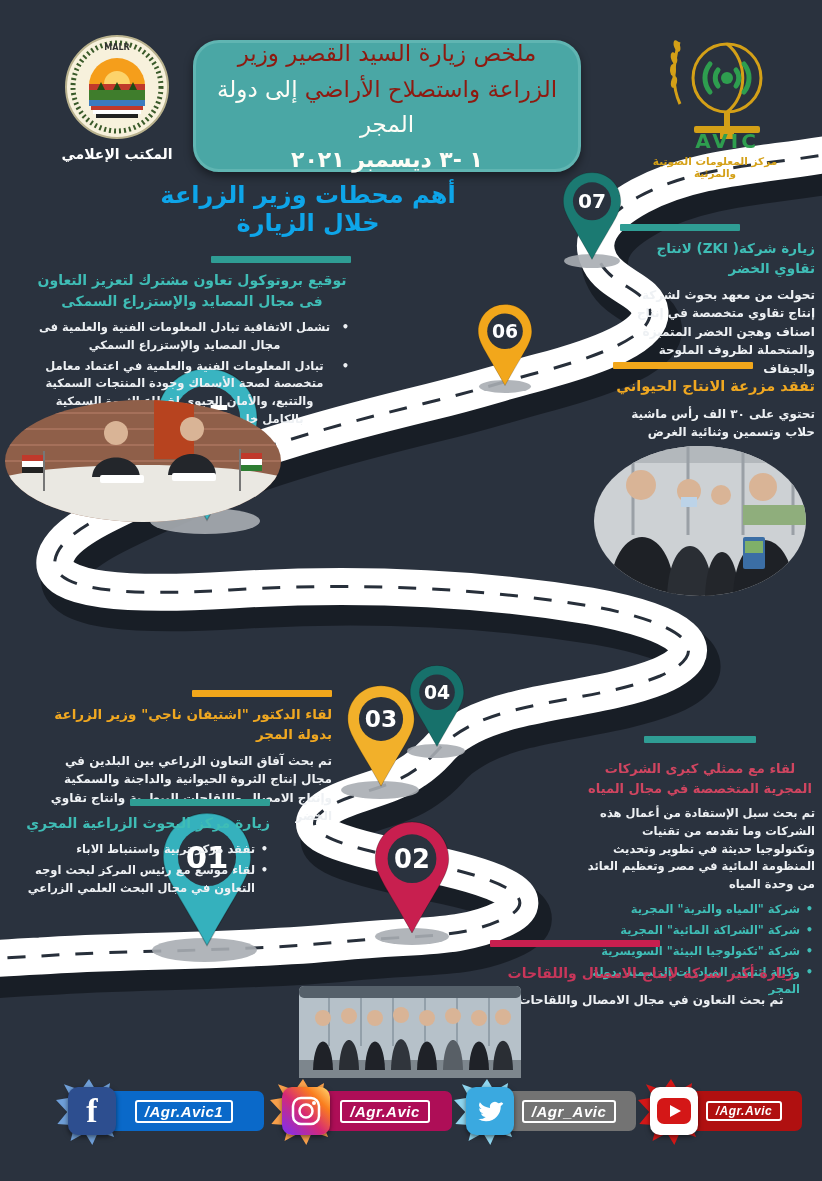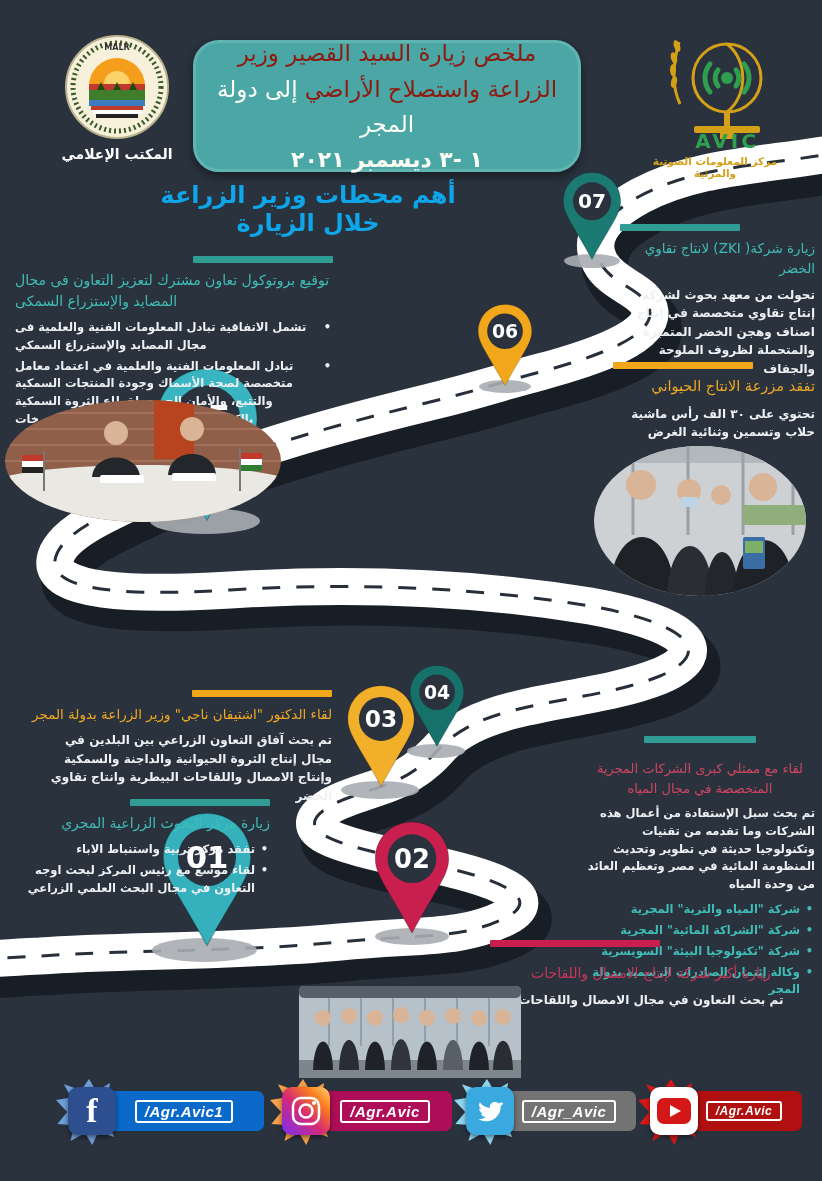--- a/index.html
+++ b/index.html
@@ -35,21 +35,21 @@
 
   
   .station{position:absolute;direction:rtl;}
   .bar{height:7px;margin-bottom:7px;border-radius:1px;}
   .bar.teal{background:#2f9d94;}
   .bar.orange{background:#f2a71b;}
   .bar.red{background:#c81f4f;}
   .bar.w120{width:120px;} .bar.w140{width:140px;} .bar.w150{width:112px;} .bar.w170{width:170px;}
   .bar.left{margin-right:auto;margin-left:0;}
   .bar.center{margin:0 auto 7px auto;}
-  .s-title{font-weight:normal;font-size:13.5px;line-height:1.5;}
+  .s-title{font-weight:bold;font-size:13.5px;line-height:1.5;}
   .s-title.teal{color:#3fbdb6;}
   .s-title.orange{color:#f0a821;}
   .s-title.red{color:#d04560;margin-top:16px;}
   .s-title.center{text-align:center;}
   .s-body{color:#eef1f4;font-size:12px;font-weight:bold;line-height:1.55;margin-top:7px;}
   .s-body.center{text-align:center;}
   ul.s-bullets{list-style:none;margin:7px 0 0 0;padding:0;}
   ul.s-bullets li{position:relative;padding-right:15px;color:#eef1f4;font-size:11.5px;
     font-weight:bold;line-height:1.55;margin-bottom:3px;}
   ul.s-bullets li::before{content:"•";position:absolute;right:2px;top:0;}
@@ -228,21 +228,21 @@
     <div class="s-title teal">زيارة شركة( ZKI) لانتاج تقاوي الخضر</div>
     <div class="s-body">تحولت من معهد بحوث لشركة إنتاج تقاوي متخصصة في إنتاج اصناف وهجن الخضر المتميزة والمتحملة لظروف الملوحة والجفاف</div>
   </div>
 
   <div class="station" style="left:613px;top:362px;width:202px;text-align:right;">
     <div class="bar orange w140 left"></div>
     <div class="s-title orange" style="font-size:14.5px;">تفقد مزرعة الانتاج الحيواني</div>
     <div class="s-body">تحتوي على ٣٠ الف رأس ماشية حلاب وتسمين وثنائية الغرض</div>
   </div>
 
-  <div class="station" style="left:15px;top:256px;width:318px;text-align:left;">
+  <div class="station" style="left:33px;top:256px;width:318px;text-align:center;">
     <div class="bar teal w140"></div>
     <div class="s-title teal" style="font-size:14px;">توقيع بروتوكول تعاون مشترك لتعزيز التعاون فى مجال المصايد والإستزراع السمكى</div>
     <ul class="s-bullets">
       <li>تشمل الاتفاقية  تبادل المعلومات الفنية والعلمية فى مجال المصايد والإستزراع السمكي</li>
       <li>تبادل المعلومات الفنية والعلمية في اعتماد معامل متخصصة لصحة الأسماك وجودة المنتجات السمكية والتتبع، والأمان الحيوى لقطاع الثروة السمكية بالكامل خاصة المزارع السمكية والمفرخات</li>
     </ul>
   </div>
 
   <div class="station" style="left:585px;top:736px;width:230px;">
     <div class="bar teal w150 center"></div>

